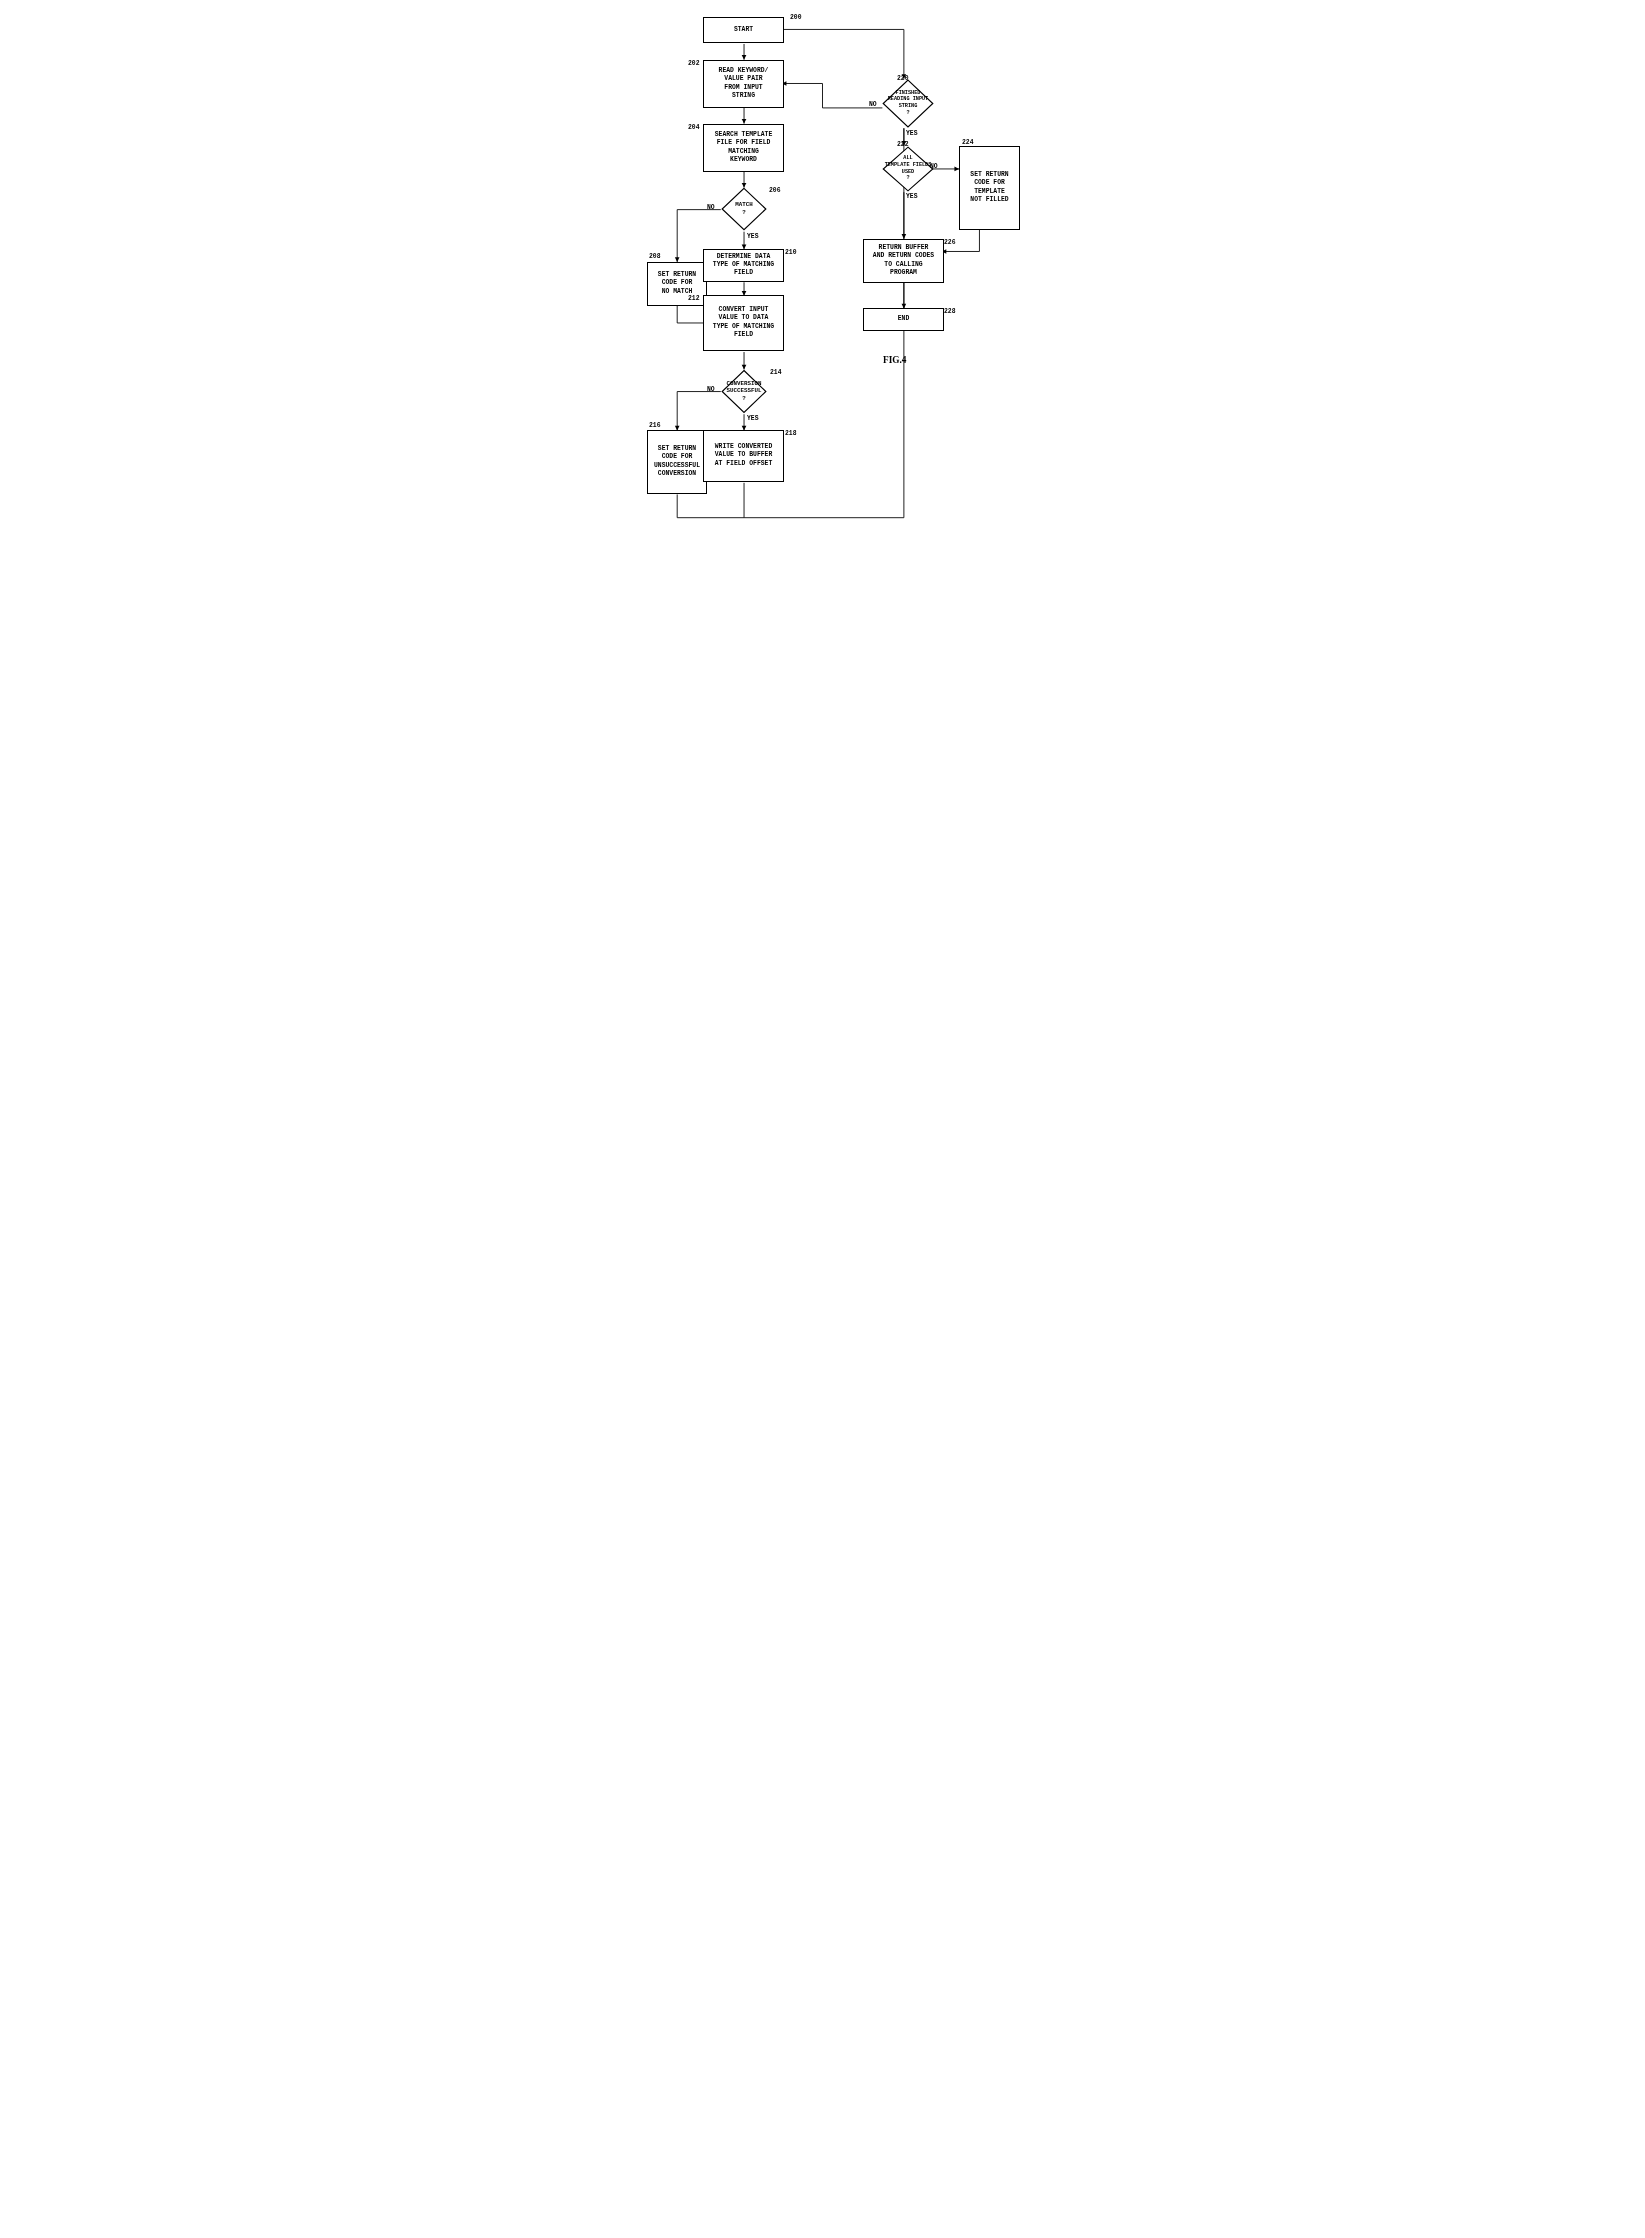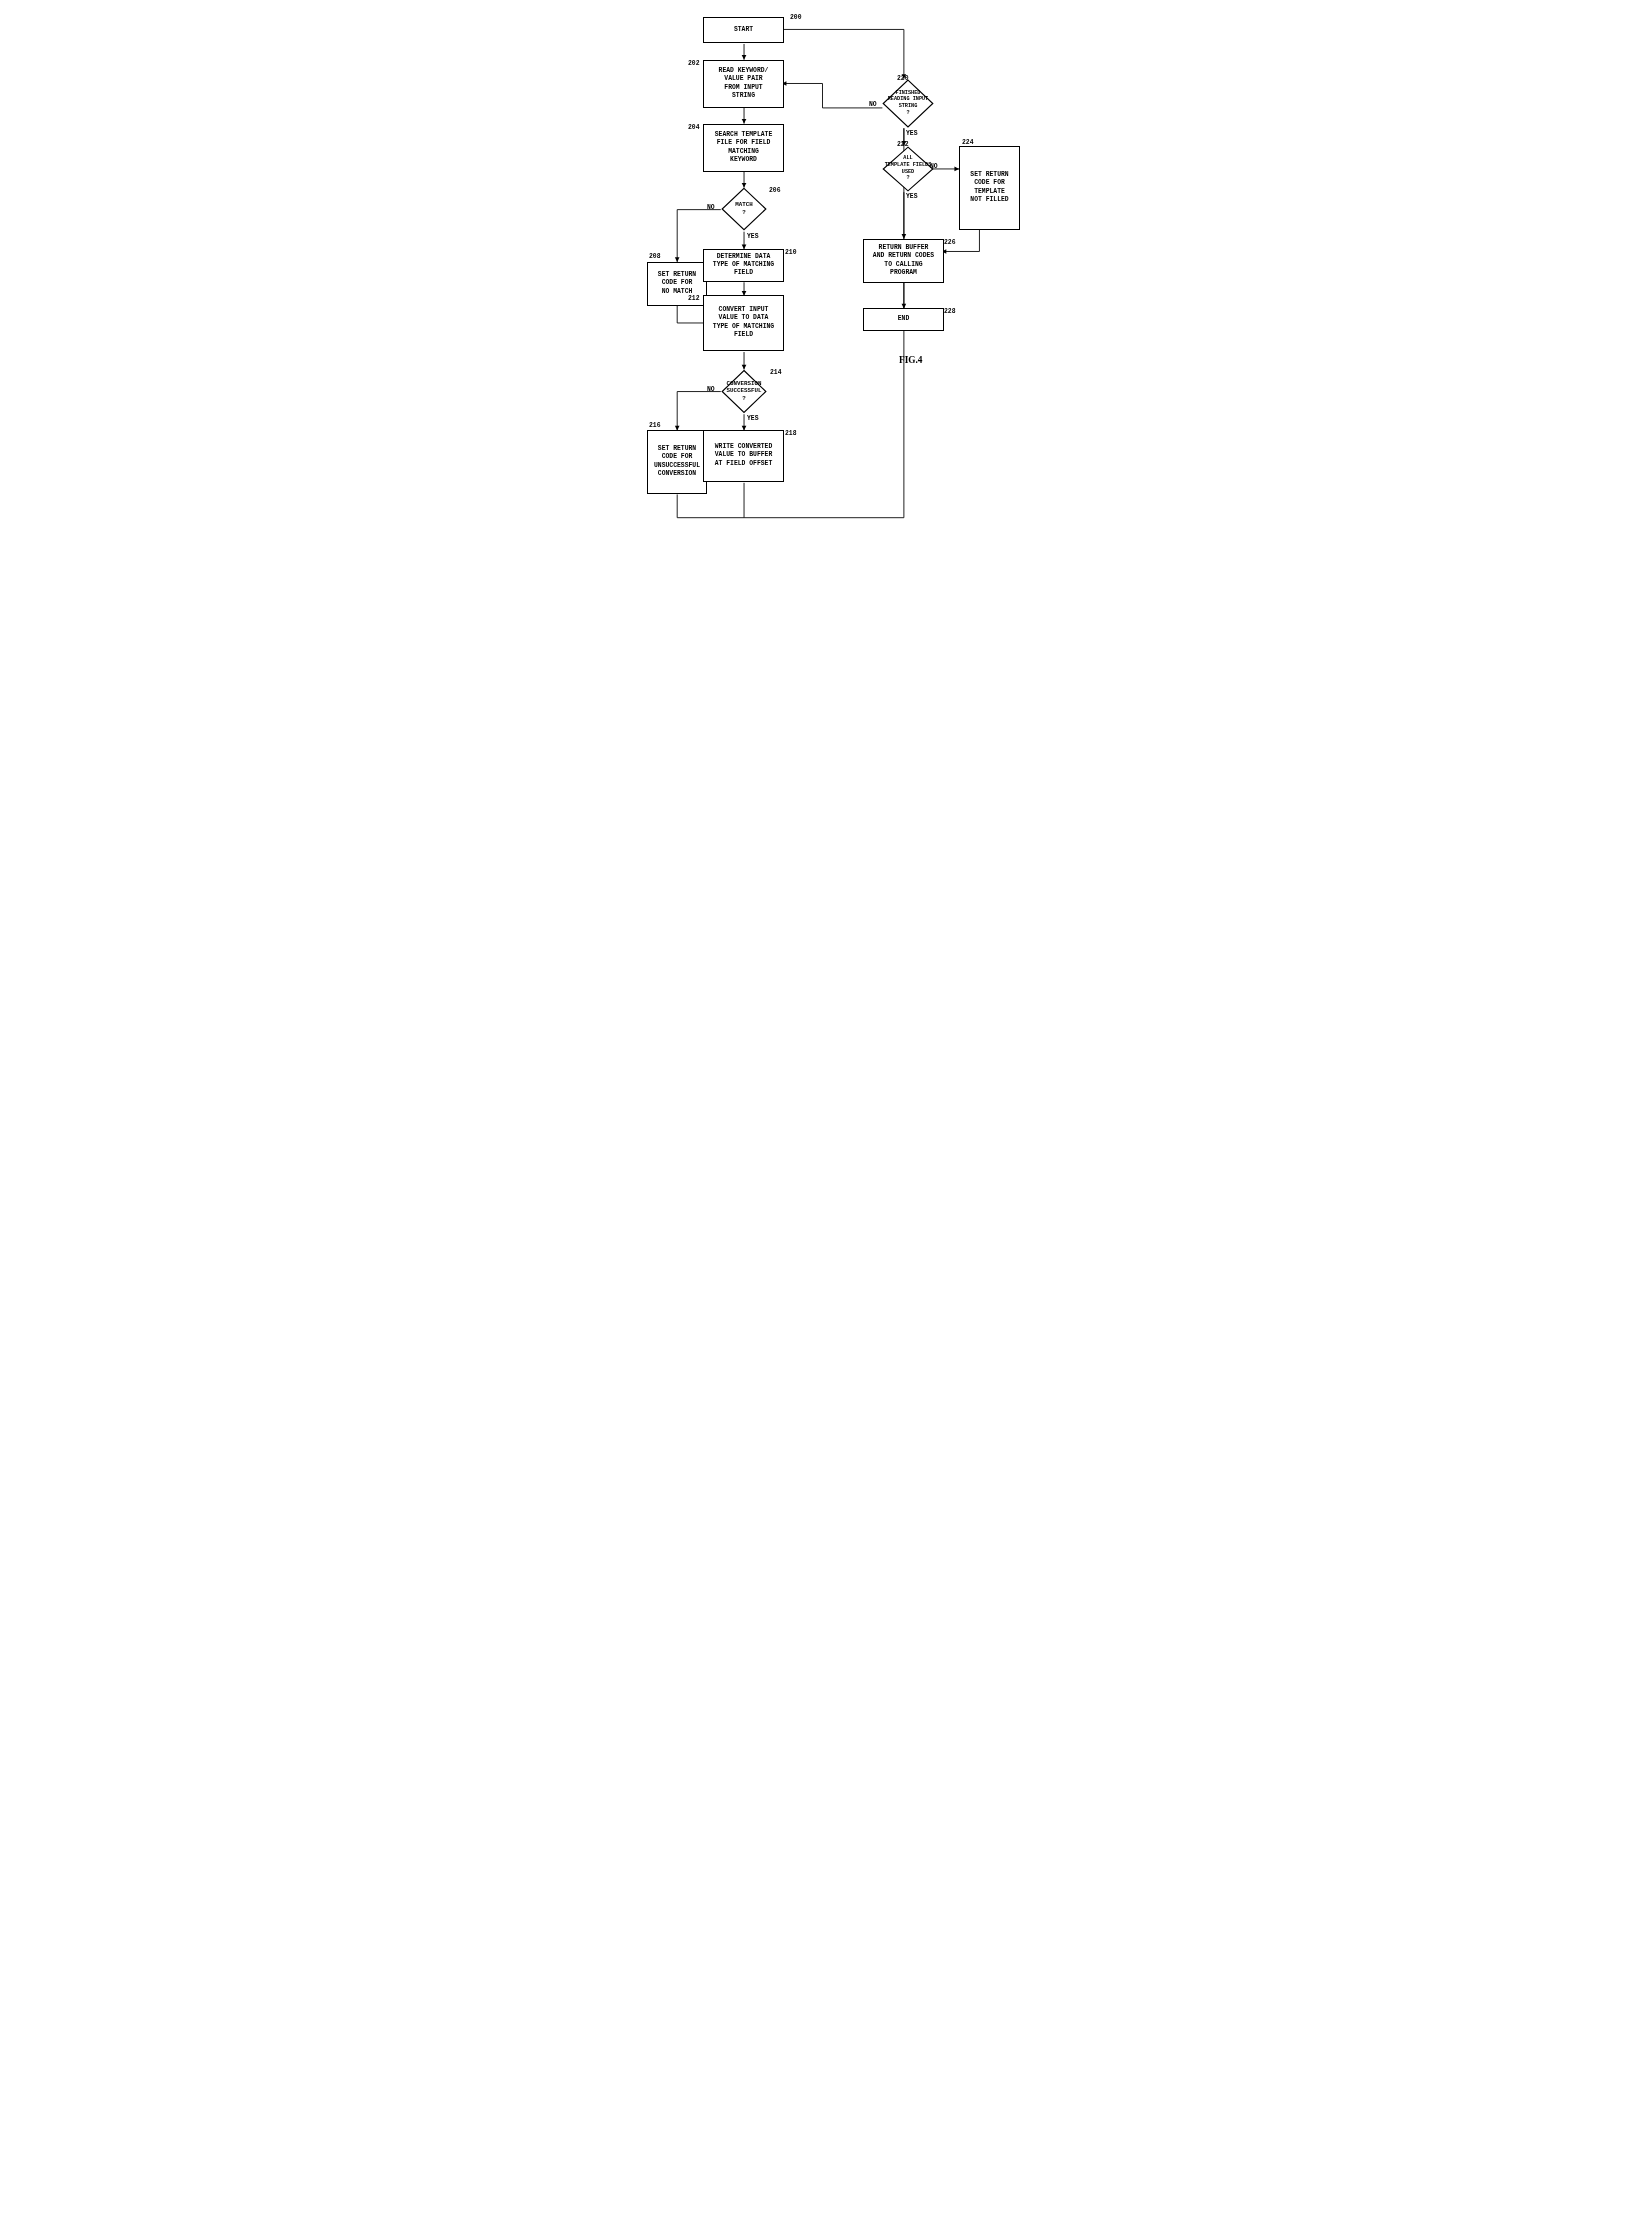--- a/index.html
+++ b/index.html
@@ -278,16 +278,16 @@
 TO CALLING
 PROGRAM</span>
   </div>
   <div class="label" style="left:325px; top:227px;">226</div>
 
   <div class="box" style="left:244px; top:296px; width:81px; height:23px;">
     <span>END</span>
   </div>
   <div class="label" style="left:325px; top:296px;">228</div>
 
-  <div class="fig-label" style="left:280px; top:343px; ">FIG.4</div>
+  <div class="fig-label" style="left:264px; top:343px; ">FIG.4</div>
 
 </div>
 
 
 </body></html>

